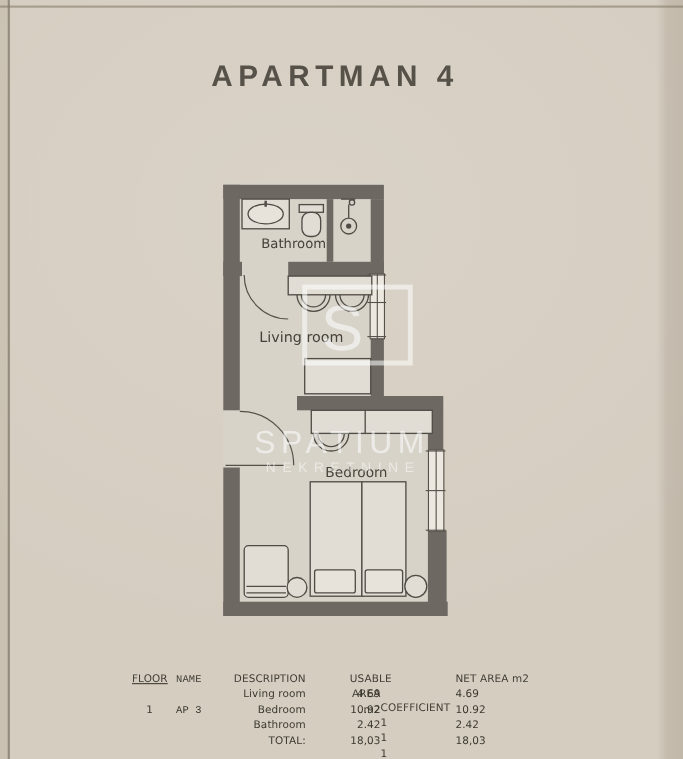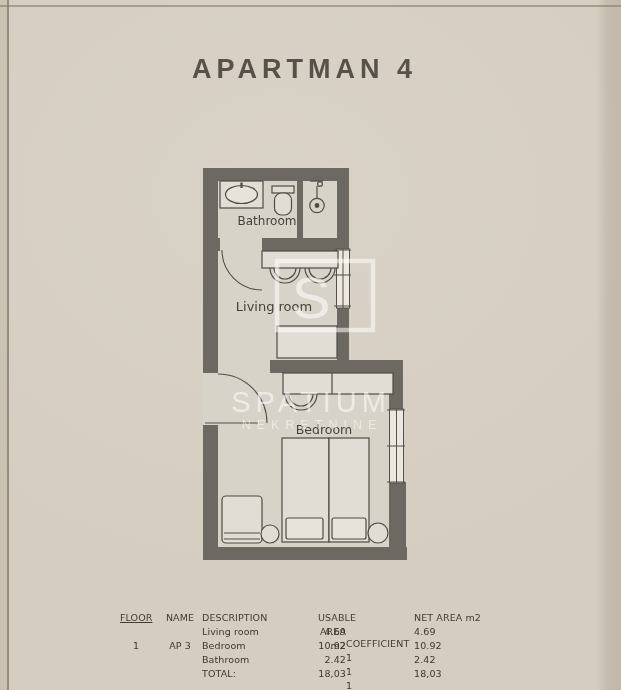--- a/index.html
+++ b/index.html
@@ -25,22 +25,22 @@
   svg.plan{position:absolute;left:0;top:0;width:621px;height:690px;}
   .area-table{
     position:absolute;left:116px;top:611px;width:372px;
     display:grid;grid-template-columns:40px 44px 78px 68px 68px 70px;
     grid-auto-rows:14px;
     font-size:9.5px;line-height:14px;color:#3a382f;letter-spacing:0.1px;
   }
   .area-table .hdr{color:#403d35;}
   .c-floor{text-align:center;}
   .c-floor.hdr{text-align:left;padding-left:4px;text-decoration:underline;}
-  .c-name{text-align:center;padding-left:4px;}
-  .c-desc{text-align:left;padding-left:2px;}
+  .c-name{text-align:left;padding-left:4px;font-family:Liberation Mono, monospace;}
+  .c-desc{text-align:right;padding-left:2px;}
   .c-usable{text-align:right;margin-left:40px;}
   .c-coeff{text-align:left;padding-right:8px;margin-top:26px;}
   .c-net{padding-right:2px;}
   .bold{font-weight:normal;}
 </style>
 </head>
 <body>
 
 <div class="photo">
 

